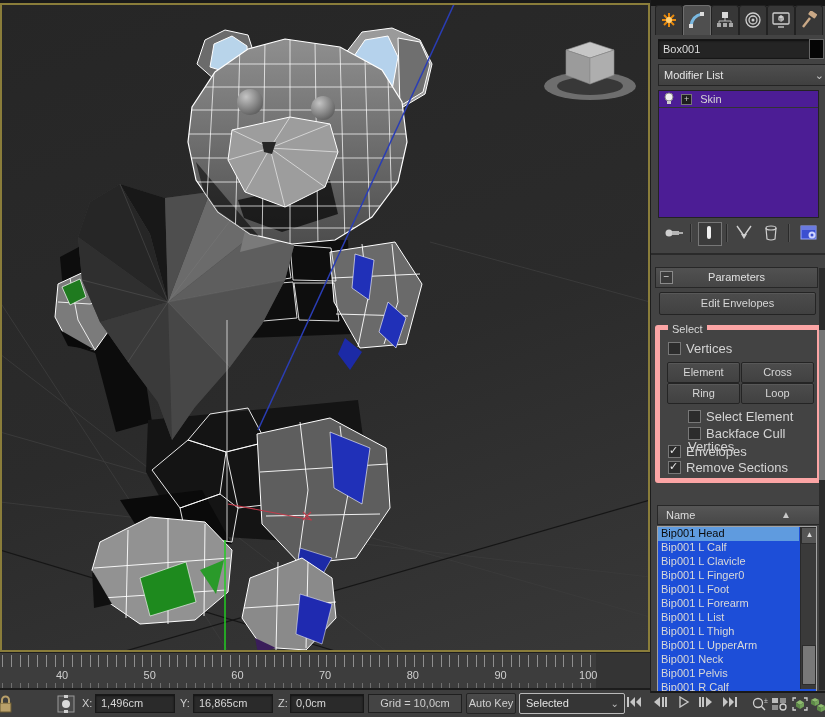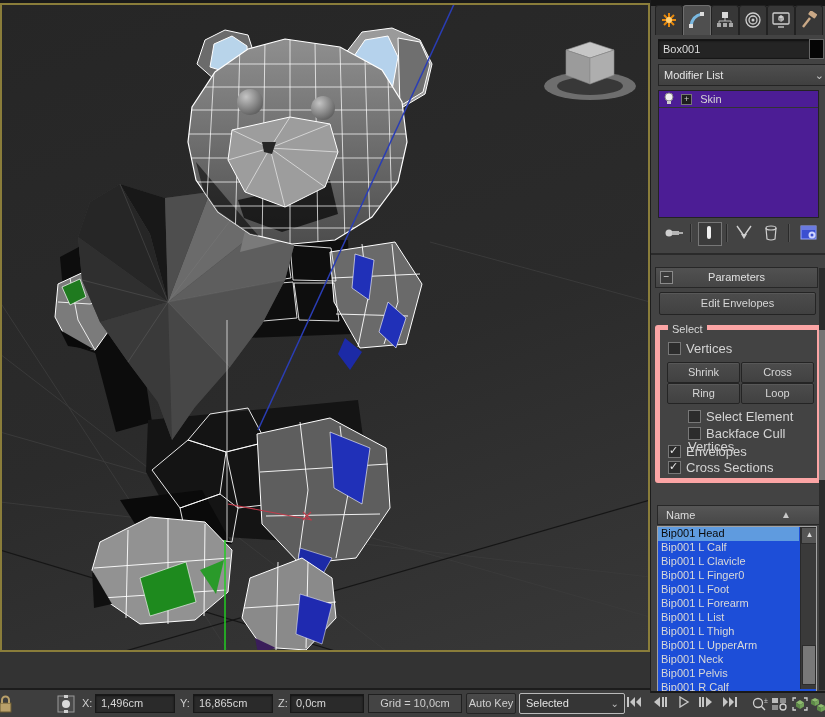--- a/index.html
+++ b/index.html
@@ -287,20 +287,34 @@
         <line x1="225" y1="538" x2="225" y2="650" stroke="#22cc22" stroke-width="1.5"></line>
         <g stroke="#c23a4a" stroke-width="1.1">
           <line x1="228" y1="502" x2="312" y2="518"></line>
           <line x1="303" y1="510" x2="311" y2="518"></line>
             <line x1="311" y1="510" x2="303" y2="518"></line>
         </g>
       </svg>
     </div>
   </div>
 
+  <div id="timeline">
+    <div id="ticks-top"></div>
+    <div id="ticks-bot"></div>
+    <div class="endzone"></div>
+    <div style="position:absolute;left:0;top:0;width:650px;height:36px;">
+        <span class="tl" style="left: 62px;">40</span>
+        <span class="tl" style="left: 149.7px;">50</span>
+        <span class="tl" style="left: 237.4px;">60</span>
+        <span class="tl" style="left: 325.1px;">70</span>
+        <span class="tl" style="left: 412.8px;">80</span>
+        <span class="tl" style="left: 500.5px;">90</span>
+        <span class="tl" style="left: 588.2px;">100</span>
+      </div>
+  </div>
 
   <div id="statusbar">
     <svg style="position:absolute;left:-4px;top:4px" width="16" height="20">
       <rect x="4" y="9" width="11" height="9" fill="#b9a06a" stroke="#6a5a30"></rect>
       <path d="M6,9 v-3 a3.5,3.5 0 0 1 7,0 v3" fill="none" stroke="#b9a06a" stroke-width="2"></path>
     </svg>
     <svg style="position:absolute;left:56px;top:4px" width="20" height="20">
       <rect x="2" y="2" width="16" height="16" fill="#4a4a4a" stroke="#9a9a9a"></rect>
       <circle cx="10" cy="10" r="4" fill="#d8d8d8"></circle>
       <rect x="8" y="1" width="4" height="3" fill="#d0d0d0"></rect>
@@ -516,35 +530,35 @@
       <span>Parameters</span>
     </div>
 
     <div class="btn" id="editenv">Edit Envelopes</div>
 
     <div id="selgroup">
       <span class="gtitle">Select</span>
       <div class="cbrow" style="left:8px;top:12px">
         <span class="cb"></span><span>Vertices</span>
       </div>
-      <div class="btn sgbtn" style="left:7px;top:32px">Shrink</div>
+      <div class="btn sgbtn" style="left:7px;top:32px">Element</div>
       <div class="btn sgbtn" style="left:81px;top:32px">Cross</div>
       <div class="btn sgbtn" style="left:7px;top:53px">Ring</div>
       <div class="btn sgbtn" style="left:81px;top:53px">Loop</div>
       <div class="cbrow" style="left:28px;top:80px">
         <span class="cb"></span><span>Select Element</span>
       </div>
       <div class="cbrow" style="left:28px;top:97px">
         <span class="cb"></span><span>Backface Cull Vertices</span>
       </div>
       <div class="cbrow" style="left:8px;top:115px">
         <span class="cb checked"></span><span>Envelopes</span>
       </div>
       <div class="cbrow" style="left:8px;top:131px">
-        <span class="cb checked"></span><span>Cross Sections</span>
+        <span class="cb checked"></span><span>Remove Sections</span>
       </div>
     </div>
 
 
     <div id="namehdr">
       <span>Name</span>
       <span class="tri">▲</span>
     </div>
 
     <div id="bonelist">

